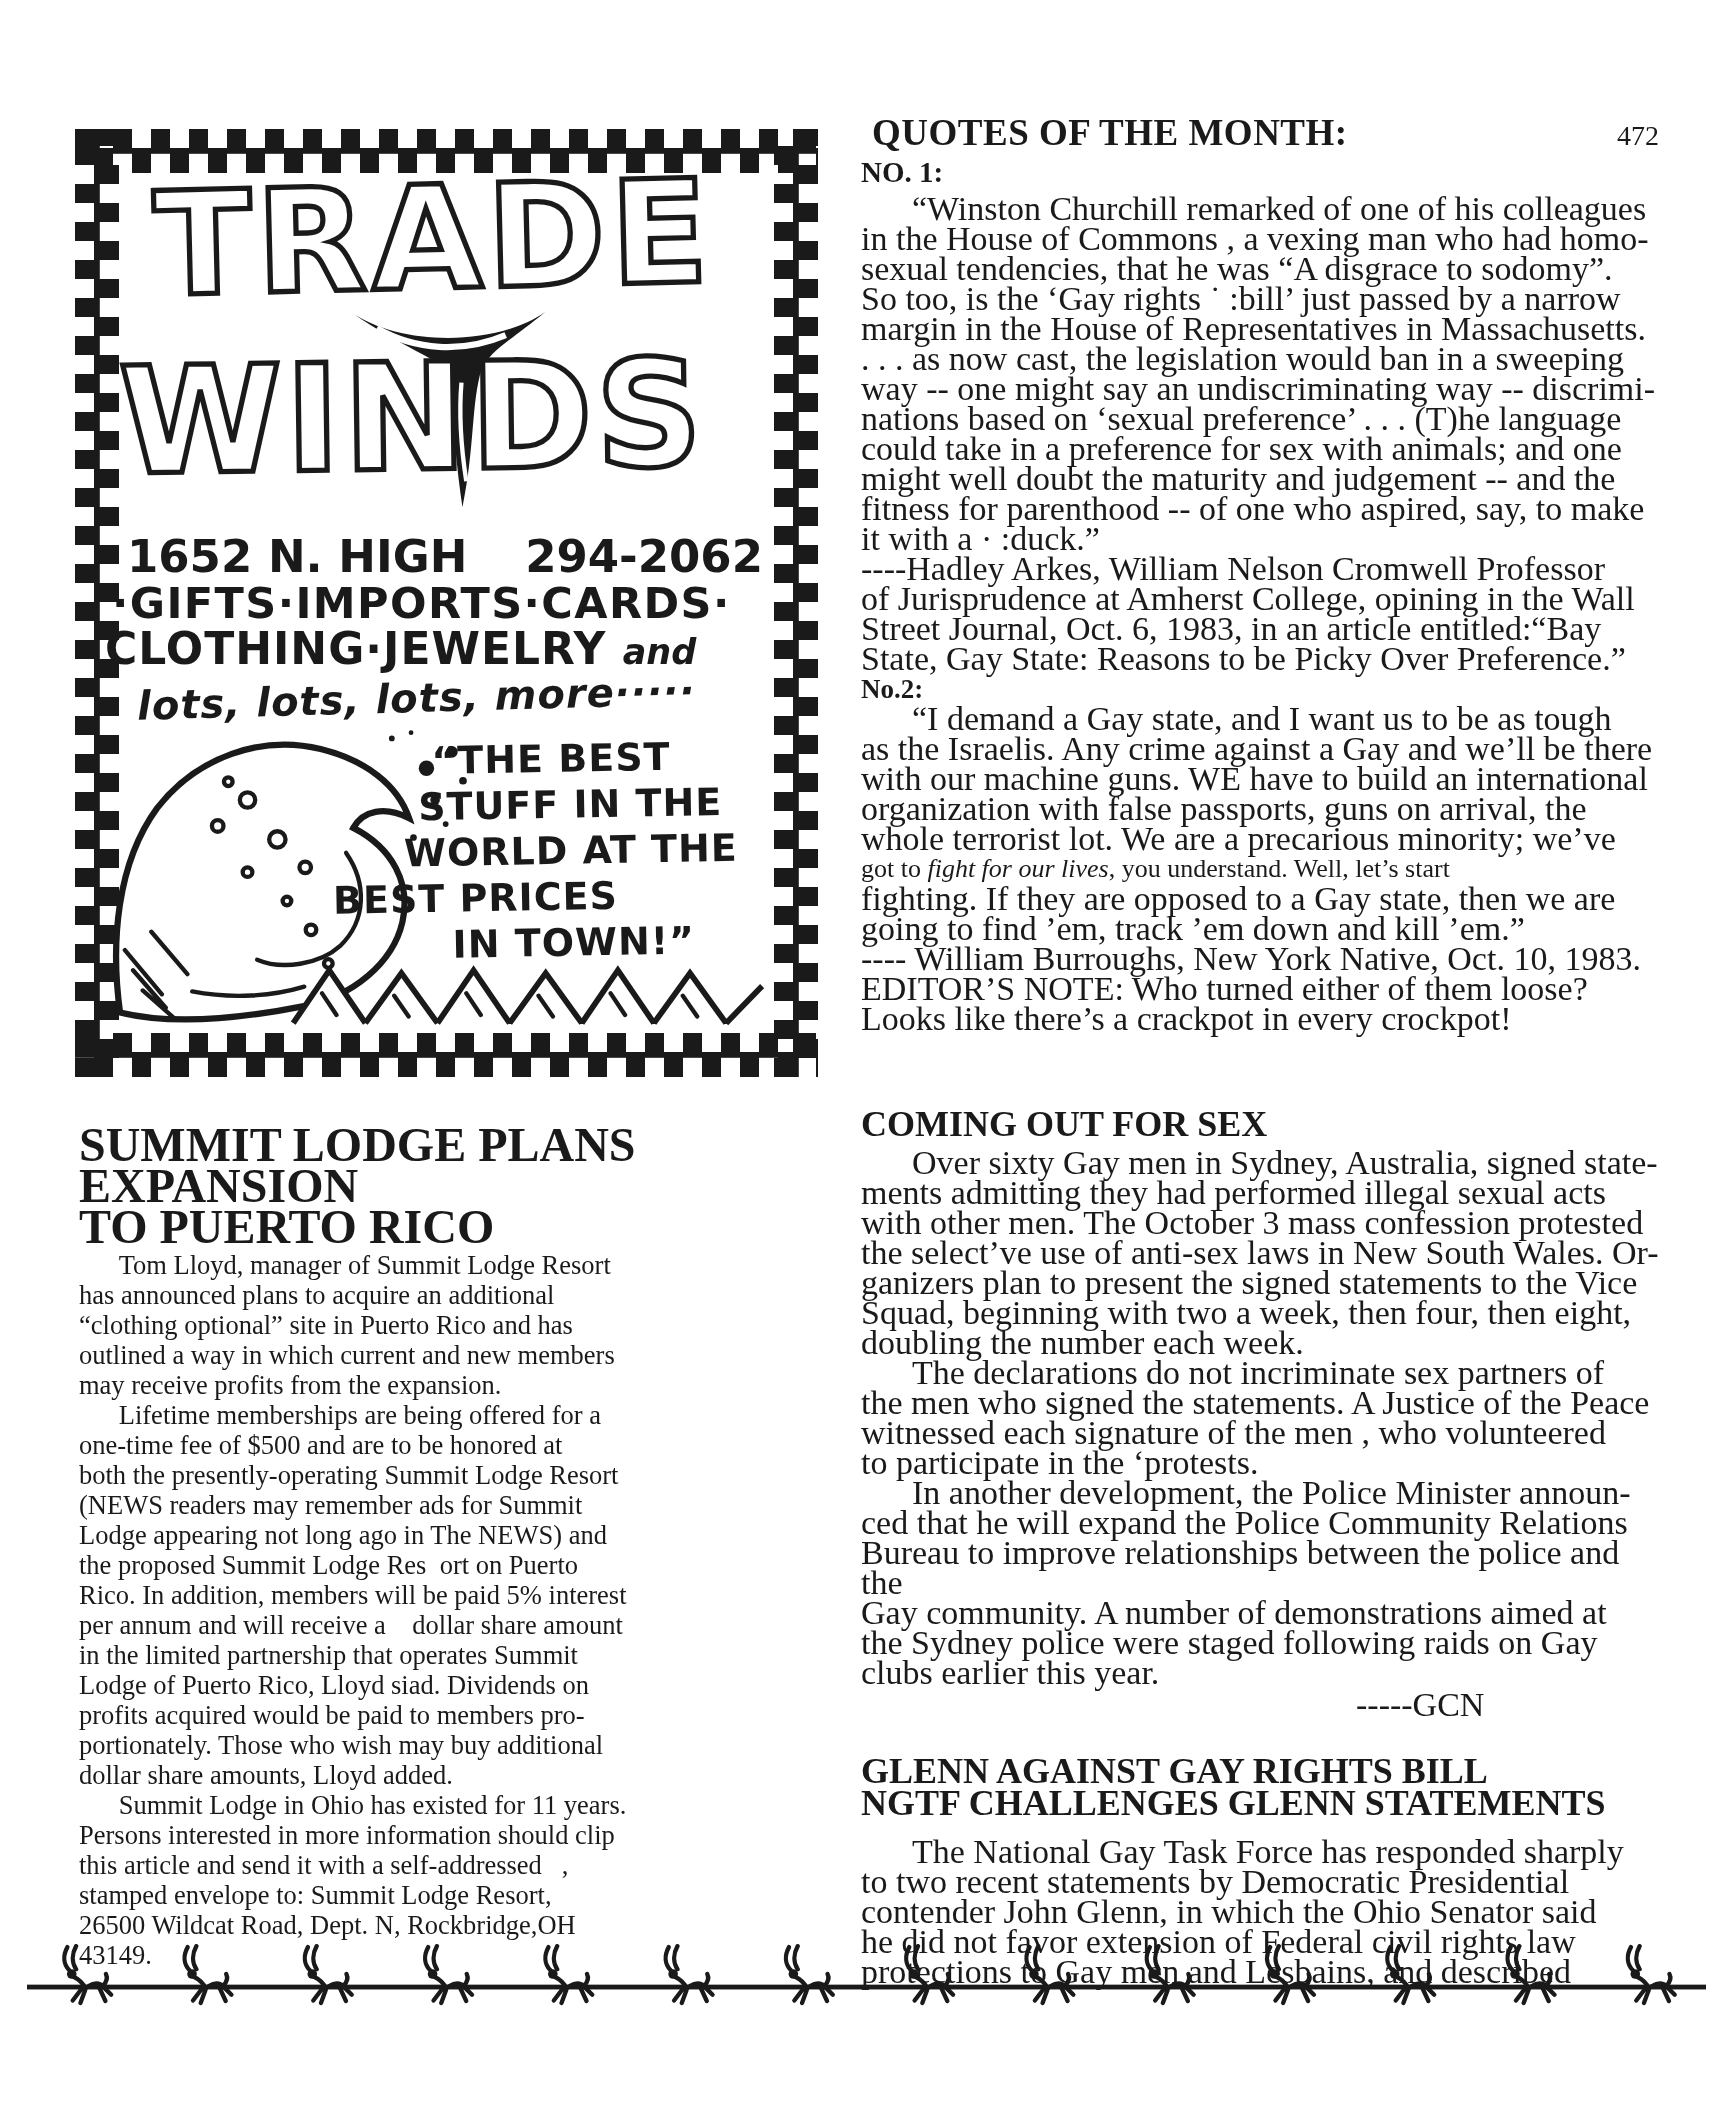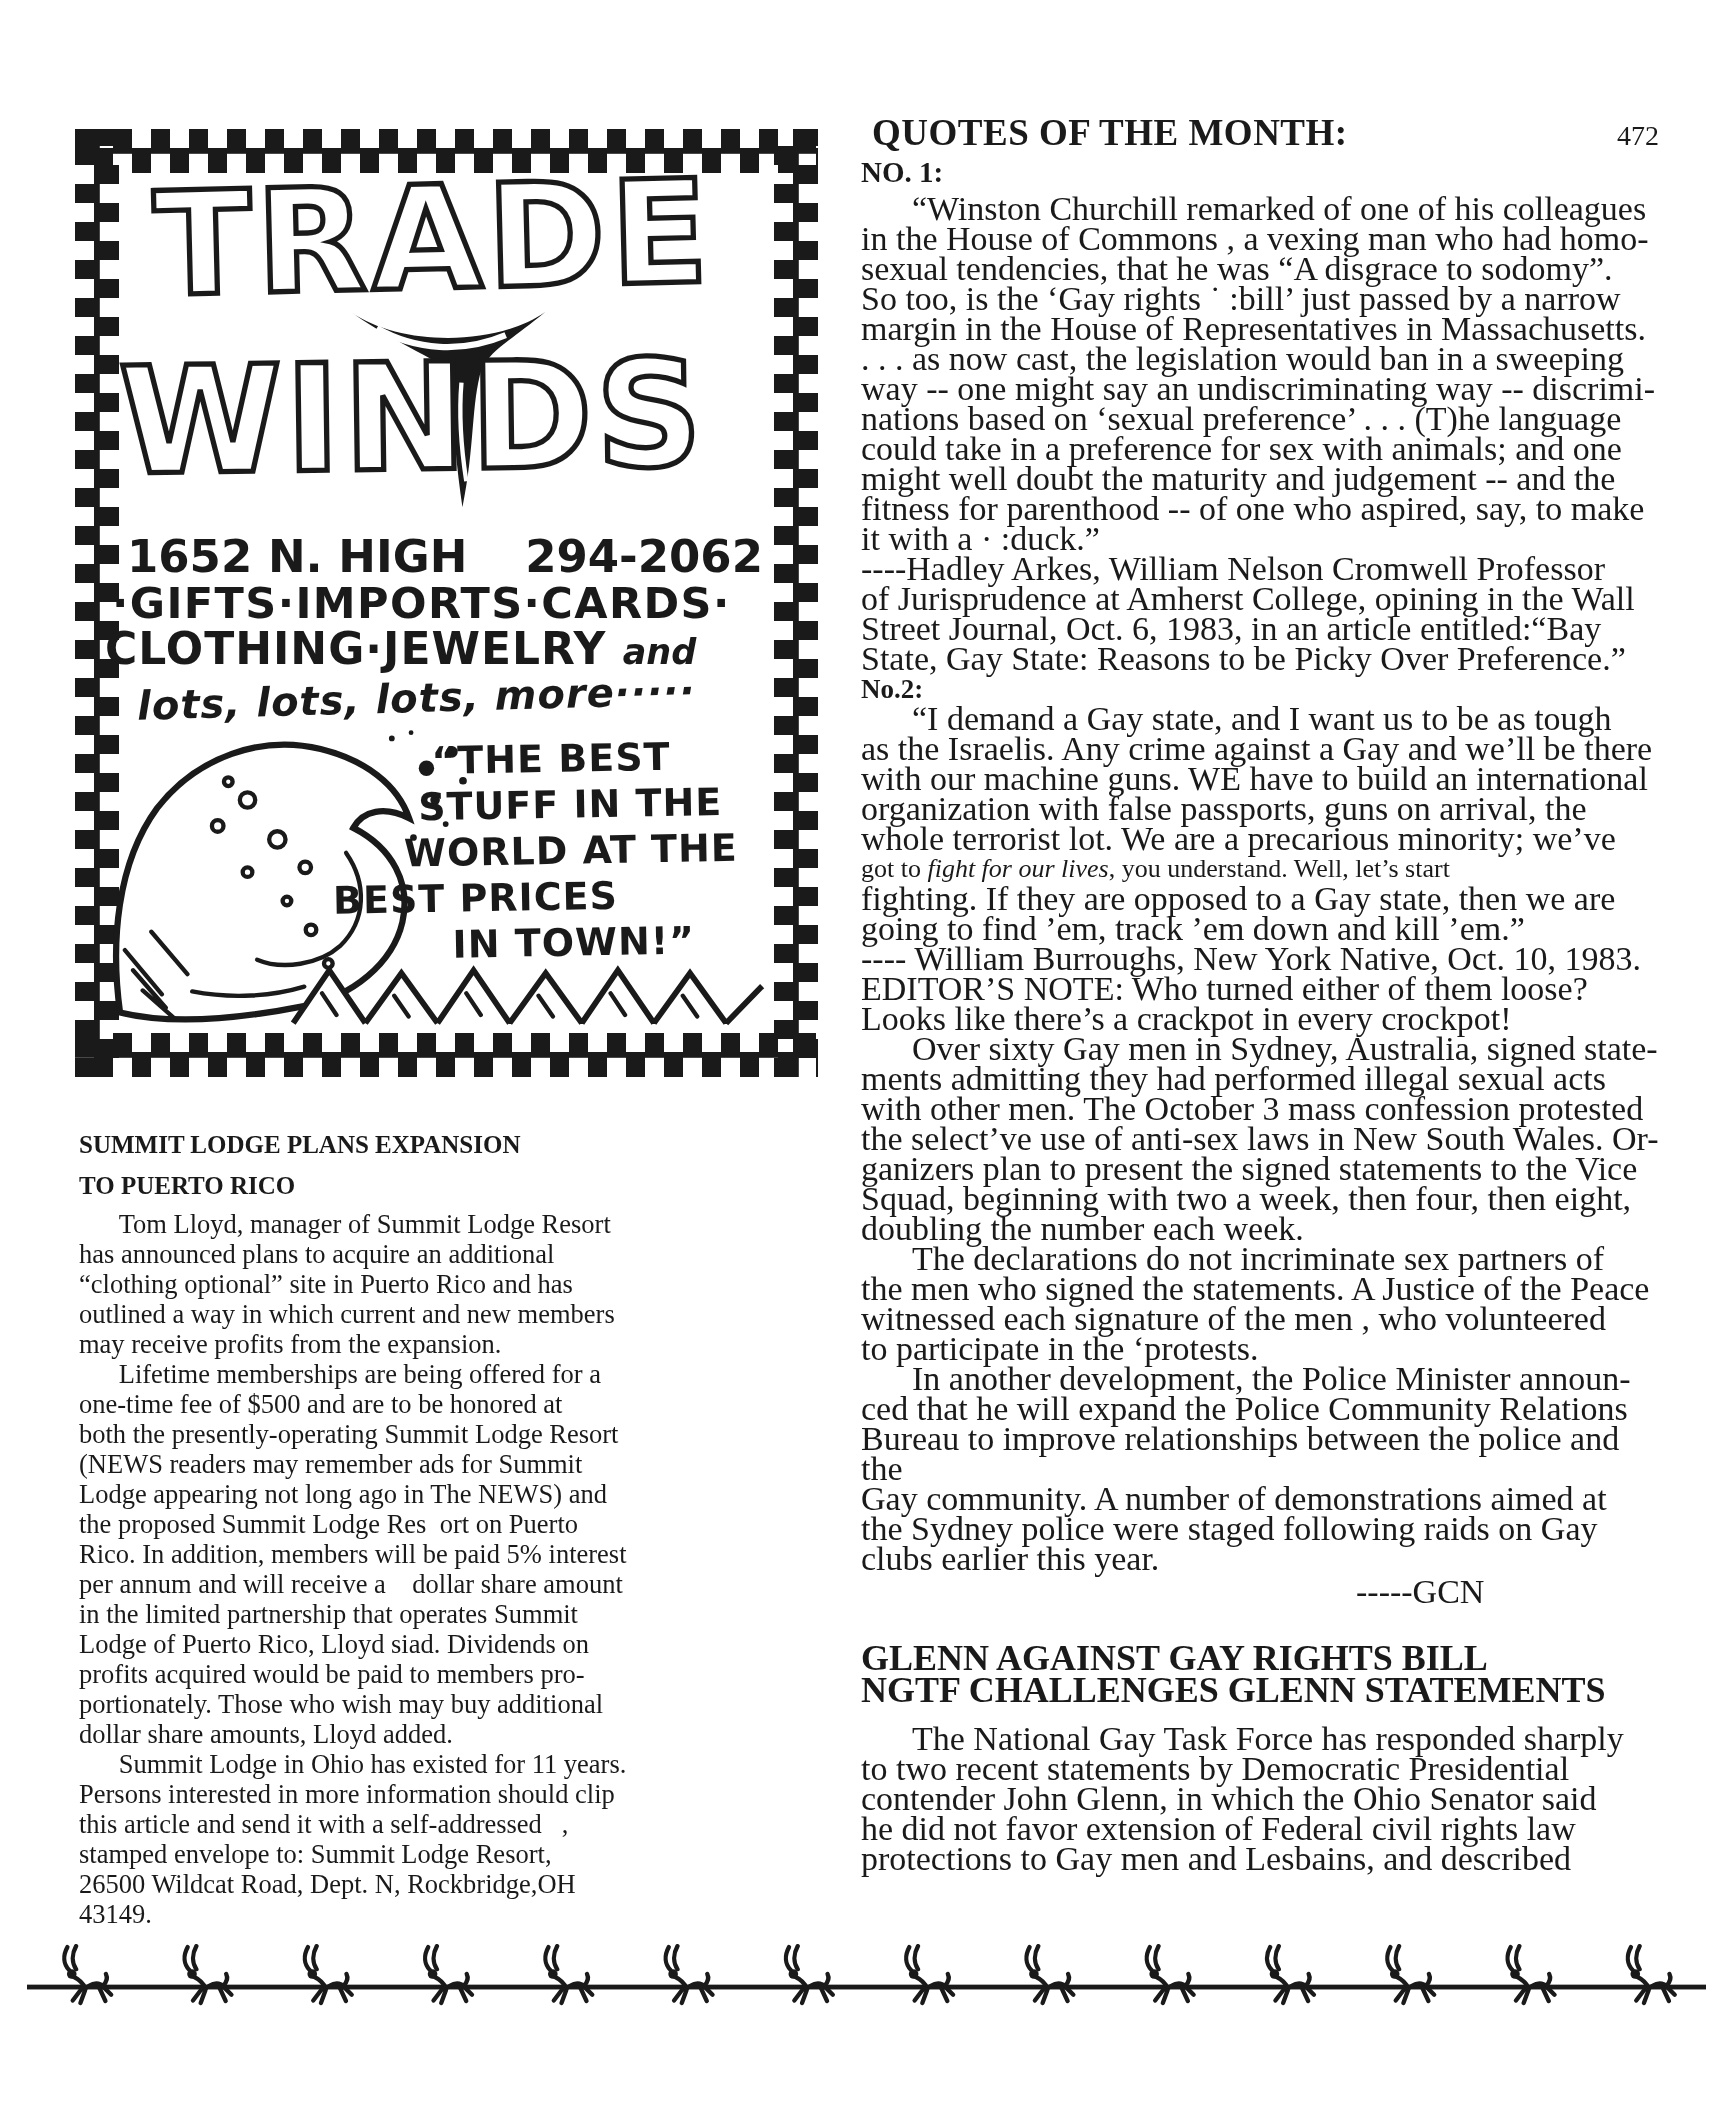--- a/index.html
+++ b/index.html
@@ -17,21 +17,21 @@
   .no2{font-size:27px;font-weight:bold;line-height:30px;}
   .iline{font-size:26px;line-height:30px;}
   .iline em{font-style:italic;}
   .sec-head{font-size:36px;font-weight:bold;line-height:38px;margin:71px 0 4.8px;}
   .gcn{margin-left:495px;margin-top:2.9px;}
   .glenn-head{font-size:36px;font-weight:bold;line-height:32px;margin-top:35px;white-space:pre-line;}
   .glenn-body{margin-top:18px;}
 
   
   .summit{position:absolute;left:79px;top:1124px;width:753px;}
-  .summit-head{font-size:25px;font-weight:bold;line-height:41px;white-space:pre-line;margin-bottom:2.9px;}
+  .summit-head{font-size:48px;font-weight:bold;line-height:41px;white-space:pre-line;margin-bottom:2.9px;}
 
   
   .ad{position:absolute;left:75px;top:129px;width:743px;height:948px;}
   .bd{position:absolute;}
   .bd.h{height:44px;left:0;right:0;
     background-image:linear-gradient(#1a1a1a,#1a1a1a),
       repeating-linear-gradient(90deg,#1a1a1a 0 19px,transparent 19px 38px),
       repeating-linear-gradient(90deg,transparent 0 19px,#1a1a1a 19px 38px);
     background-size:100% 5.8px,100% 20px,100% 20px;
     background-position:0 center,0 0,0 100%;background-repeat:no-repeat;}
@@ -195,20 +195,21 @@
 with our machine guns. WE have to build an international
 organization with false passports, guns on arrival, the
 whole terrorist lot. We are a precarious minority; we’ve</div>
     <div class="iline"><span>got to </span><em>fight for our lives</em><span>, you understand. Well, let’s start</span></div>
     <div class="body">fighting. If they are opposed to a Gay state, then we are
 going to find ’em, track ’em down and kill ’em.”</div>
     <div class="body">---- William Burroughs, New York Native, Oct. 10, 1983.</div>
     <div class="body">EDITOR’S NOTE: Who turned either of them loose?
 Looks like there’s a crackpot in every crockpot!</div>
 
+    <div class="sec-head">COMING OUT FOR SEX</div>
     <div class="body">      Over sixty Gay men in Sydney, Australia, signed state-
 ments admitting they had performed illegal sexual acts
 with other men. The October 3 mass confession protested
 the select’ve use of anti-sex laws in New South Wales. Or-
 ganizers plan to present the signed statements to the Vice
 Squad, beginning with two a week, then four, then eight,
 doubling the number each week.</div>
     <div class="body">      The declarations do not incriminate sex partners of
 the men who signed the statements. A Justice of the Peace
 witnessed each signature of the men , who volunteered

